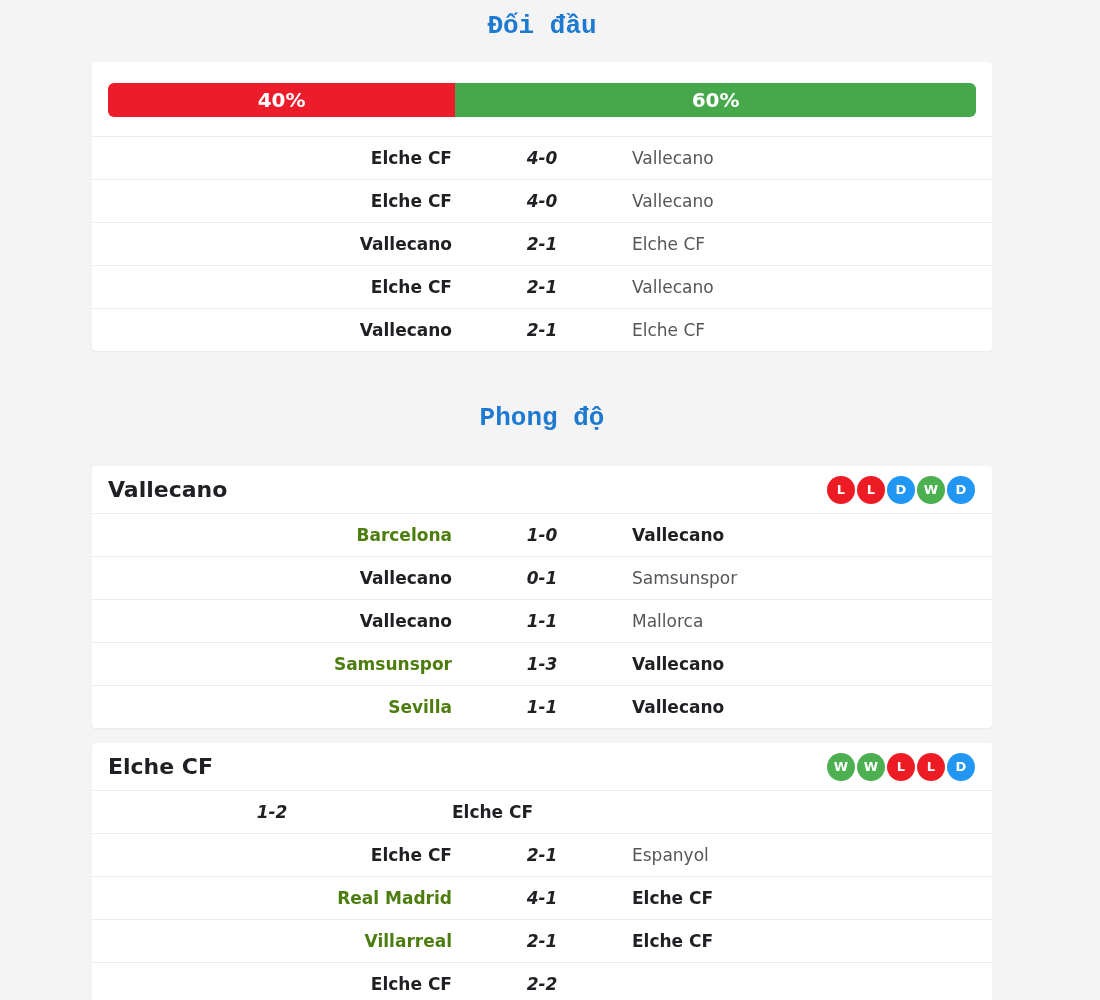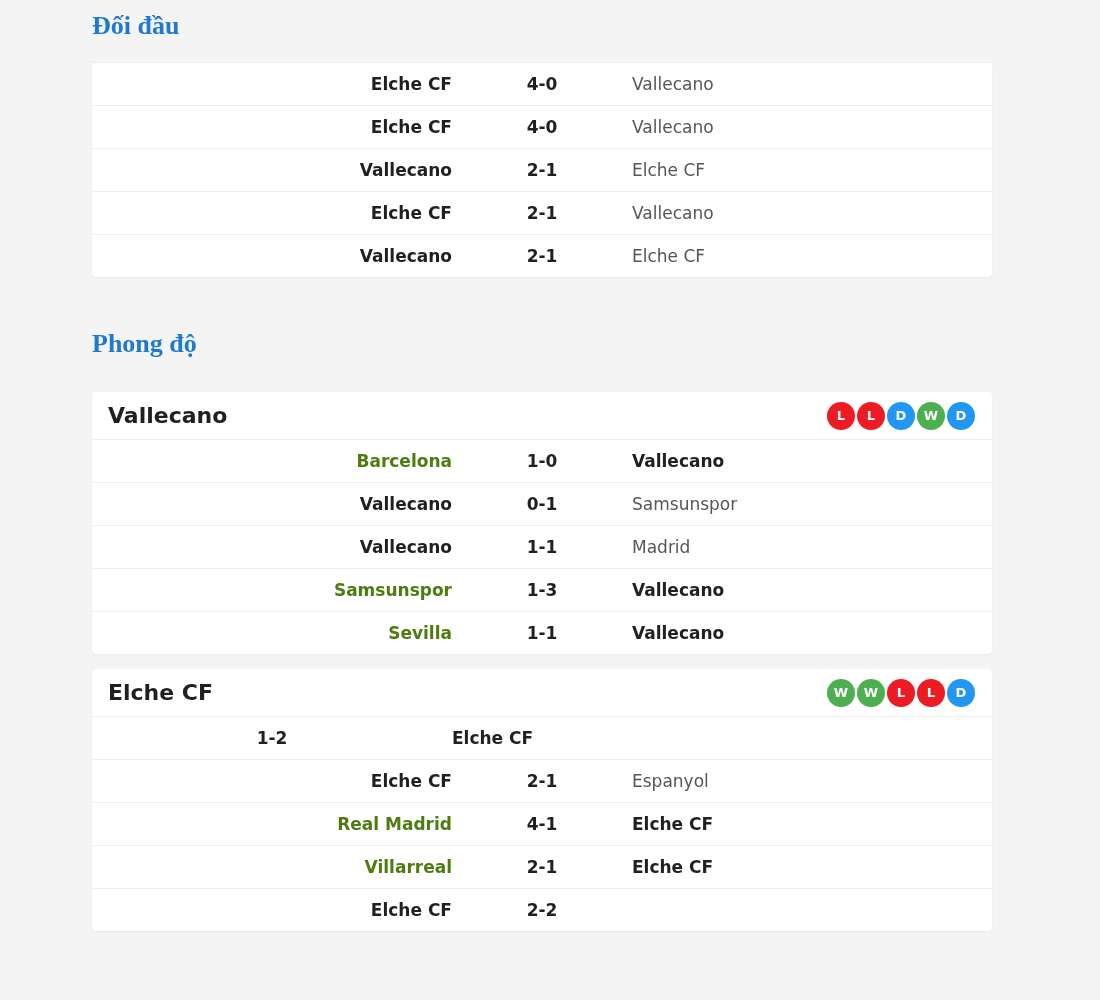--- a/index.html
+++ b/index.html
@@ -11,22 +11,22 @@
     overflow: hidden;
     font-family: "DejaVu Sans", "Liberation Sans", sans-serif;
   }
   .page {
     width: 900px;
     margin-left: 92px;
   }
   .section-title {
     margin: 0;
     padding: 11px 0 21px 0;
-    text-align: left;
-    font-family: Liberation Serif, serif;
+    text-align: center;
+    font-family: Liberation Mono, monospace;
     font-weight: 700;
     font-size: 26px;
     color: var(--heading-blue, #1e7ad1);
   }
   .section-title.second {
     padding: 52px 0 18px 0;
   }
   .card {
     background: var(--card-bg, #ffffff);
     border-radius: 4px;
@@ -71,20 +71,21 @@
     font-weight: bold;
   }
   .match-row .away {
     text-align: left;
     color: #55565a;
   }
   .match-row .score {
     text-align: center;
     font-weight: 700;
     color: #1f2023;
+    font-style: italic;
   }
   .match-row .b {
     font-weight: 700;
     color: #1f2023;
   }
   
   .team-card { margin-top: 15px; }
   .team-header {
     display: flex;
     justify-content: space-between;
@@ -117,20 +118,24 @@
   .badge.draw { background: var(--badge-draw, #2196f3); }
 </style>
 </head>
 <body style="background: rgb(244, 244, 245);">
 
 <div class="page">
 
   <h2 class="section-title">Đối đầu</h2>
 
   <div class="card">
+    <div class="bar-wrap">
+      <div class="bar-seg left" id="bar-left" style="width: 40%;">40%</div>
+      <div class="bar-seg right" id="bar-right" style="width: 60%;">60%</div>
+    </div>
     <div class="rows" id="h2h-rows">
   <div class="match-row">
     <span class="home b">Elche CF</span>
     <span class="score">4-0</span>
     <span class="away">Vallecano</span>
   </div>
 
   <div class="match-row">
     <span class="home b">Elche CF</span>
     <span class="score">4-0</span>
@@ -180,21 +185,21 @@
 
   <div class="match-row">
     <span class="home b">Vallecano</span>
     <span class="score">0-1</span>
     <span class="away">Samsunspor</span>
   </div>
 
   <div class="match-row">
     <span class="home b">Vallecano</span>
     <span class="score">1-1</span>
-    <span class="away">Madrid</span>
+    <span class="away">Mallorca</span>
   </div>
 
   <div class="match-row">
     <span class="home">Samsunspor</span>
     <span class="score">1-3</span>
     <span class="away b">Vallecano</span>
   </div>
 
   <div class="match-row">
     <span class="home">Sevilla</span>

